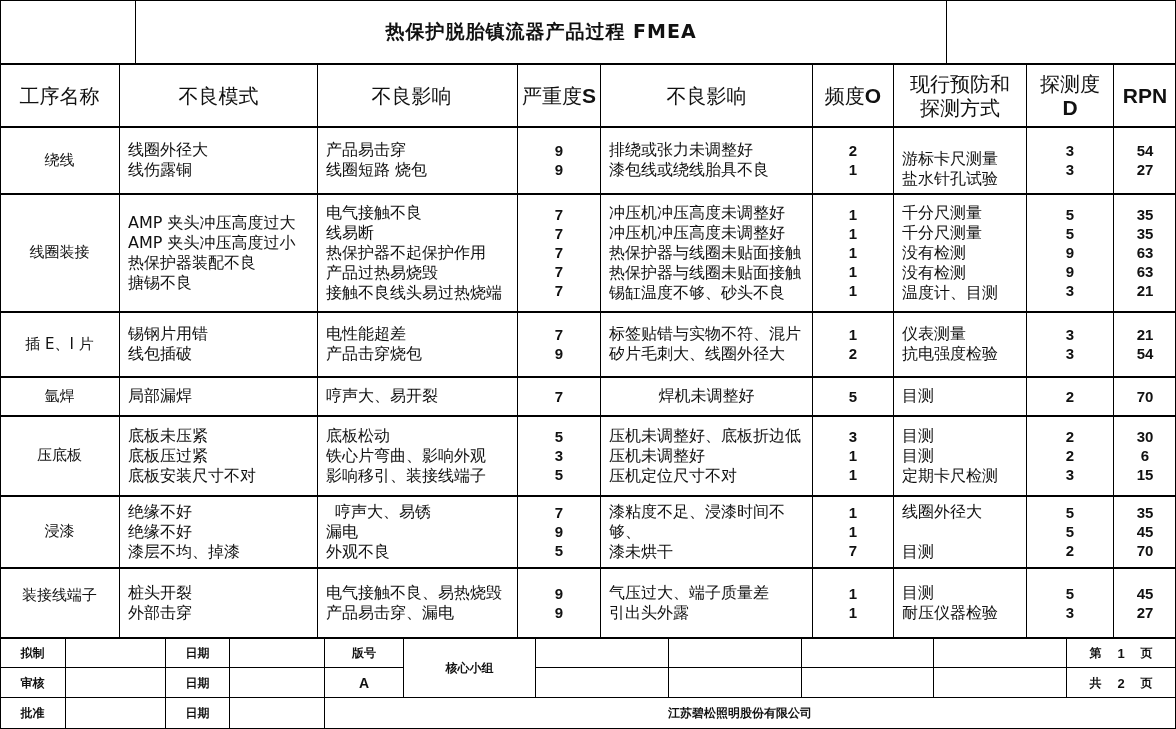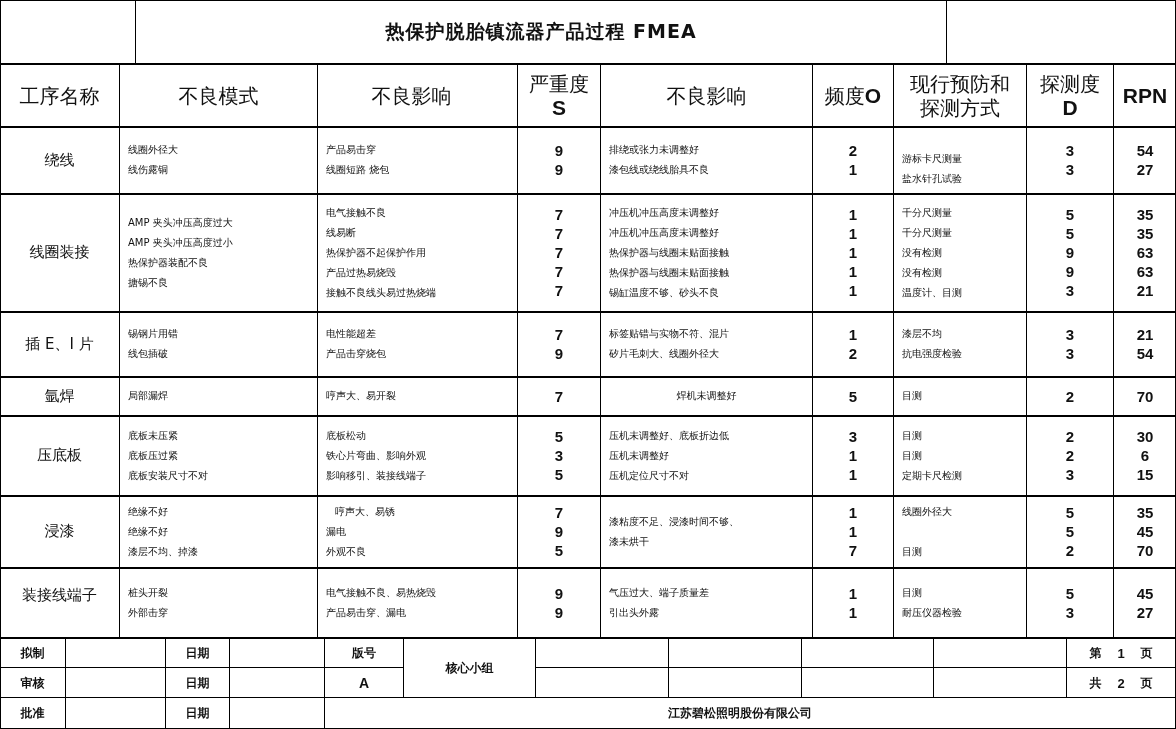--- a/index.html
+++ b/index.html
@@ -8,21 +8,21 @@
   .box { position:absolute; box-sizing:border-box; }
   .b { border:1px solid #000; }
   .hl { position:absolute; background:#000; height:2px; }
   .vl { position:absolute; background:#000; width:1px; }
   .cell { position:absolute; box-sizing:border-box; display:flex; }
   .center { align-items:center; justify-content:center; text-align:center; }
   .vcenter { align-items:center; }
   .title { font-size:19px; font-weight:bold; letter-spacing:1px; }
   .hdr { font-size:20px; line-height:24px; }
   .hdr b { font-family:"Liberation Sans", sans-serif; font-weight:bold; font-size:21px; }
-  .txt { font-size:10px; line-height:20px; }
+  .txt { font-size:16px; line-height:20px; }
   .lines { display:flex; flex-direction:column; }
   .num { font-family:"Liberation Sans", sans-serif; font-weight:bold; font-size:15px; line-height:19px; text-align:center; }
   .ft { font-size:12px; font-weight:bold; }
   .procname { font-size:15px; }
 </style>
 </head>
 <body>
 
 <div class="box b" style="left:0;top:0;width:1176px;height:729px;"></div>
 
@@ -51,21 +51,21 @@
 
 <div class="cell center hdr" style="left:0;top:64px;width:119px;height:63px;">
     <span>工序名称</span>
   </div>
 <div class="cell center hdr" style="left:120px;top:64px;width:197px;height:63px;">
     <span>不良模式</span>
   </div>
 <div class="cell center hdr" style="left:312px;top:64px;width:199px;height:63px;">
     <span>不良影响</span>
   </div>
-<div class="cell center hdr lines" style="left:518px;top:64px;width:82px;height:64px;flex-direction:column;">
+<div class="cell center hdr lines" style="left:518px;top:64px;width:82px;height:64px;flex-direction:row;">
   <span>严重度</span>
   <b>S</b>
 </div>
 <div class="cell center hdr" style="left:601px;top:64px;width:211px;height:63px;">
     <span>不良影响</span>
   </div>
 <div class="cell center hdr" style="left:813px;top:64px;width:80px;height:63px;">
   <span>频度</span>
     <b>O</b>
 </div>
@@ -235,21 +235,21 @@
       </div>
     </div>
     <div class="cell vcenter" style="left: 813px; top: 312px; width: 80px; height: 64px; justify-content: center;">
       <div class="lines num">
         <span style="min-height: 19px;">1</span>
         <span style="min-height: 19px;">2</span>
       </div>
     </div>
     <div class="cell vcenter" style="left: 894px; top: 312px; width: 132px; height: 64px; padding-left: 8px;">
       <div class="lines txt">
-        <span style="min-height: 20px;">漆层不均</span>
+        <span style="min-height: 20px;">仪表测量</span>
         <span style="min-height: 20px;">抗电强度检验</span>
       </div>
     </div>
     <div class="cell vcenter" style="left: 1027px; top: 312px; width: 86px; height: 64px; justify-content: center;">
       <div class="lines num">
         <span style="min-height: 19px;">3</span>
         <span style="min-height: 19px;">3</span>
       </div>
     </div>
     <div class="cell vcenter" style="left: 1114px; top: 312px; width: 62px; height: 64px; justify-content: center;">

